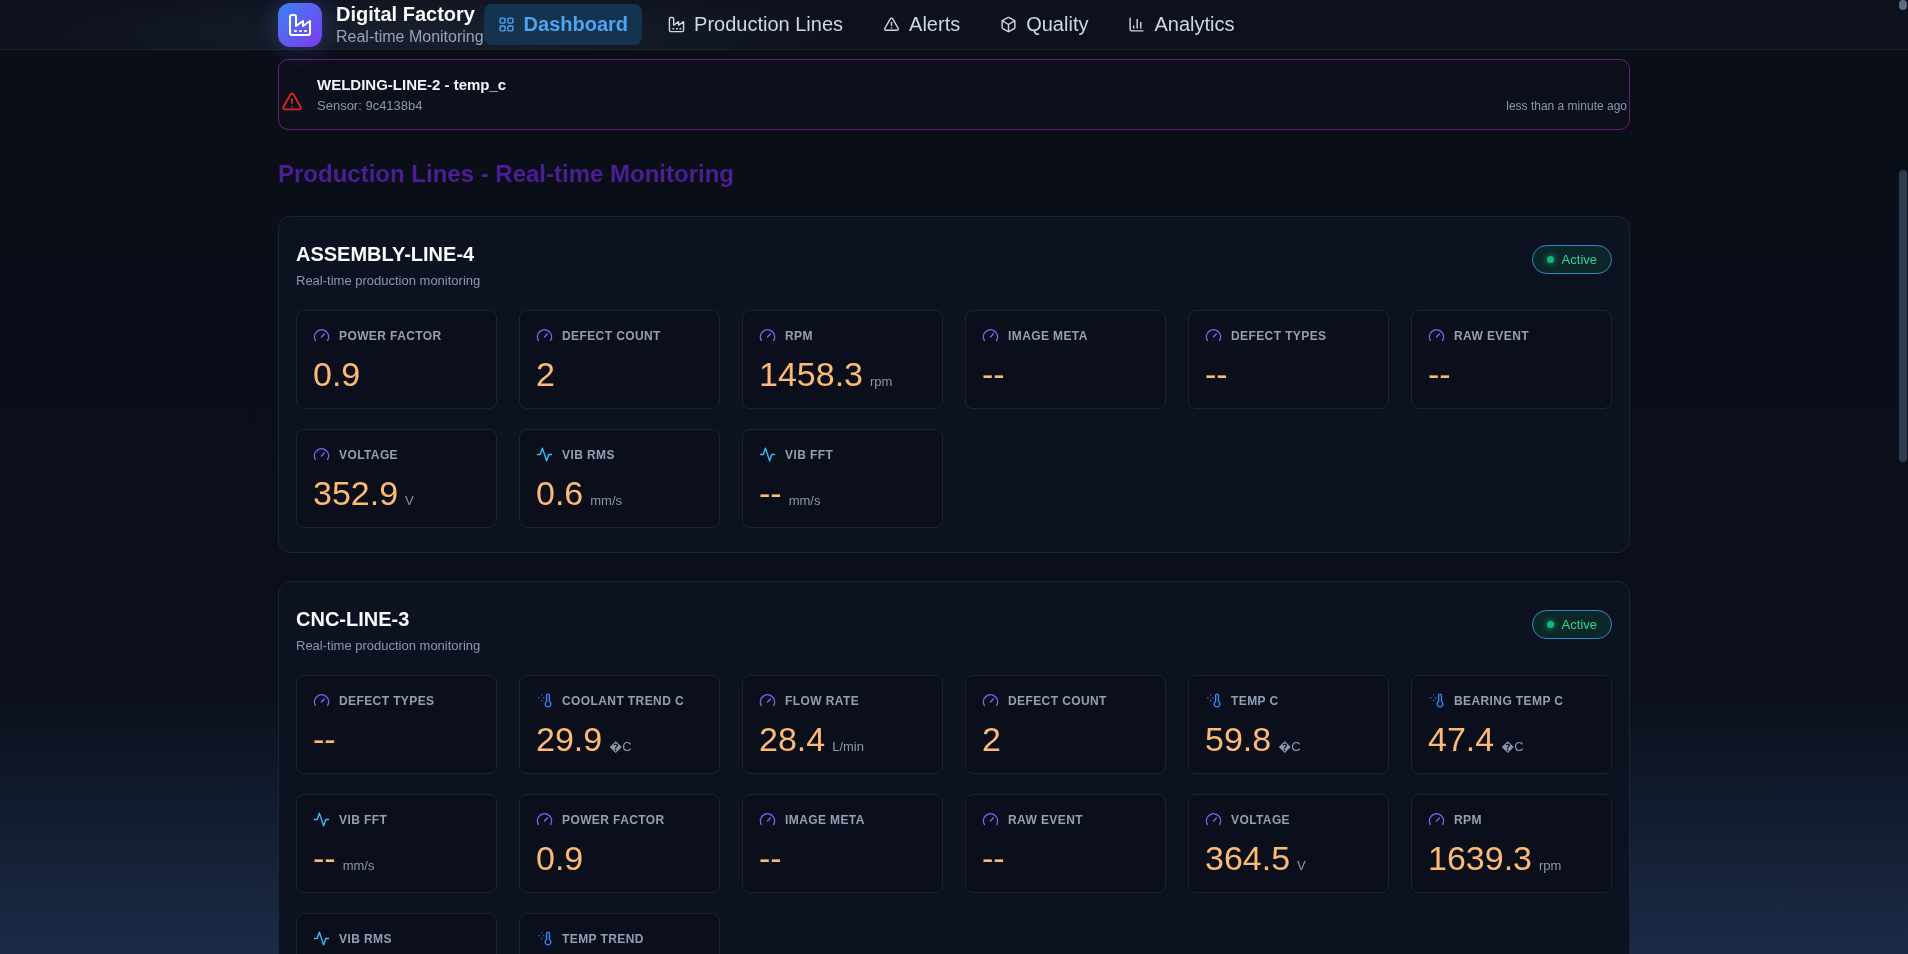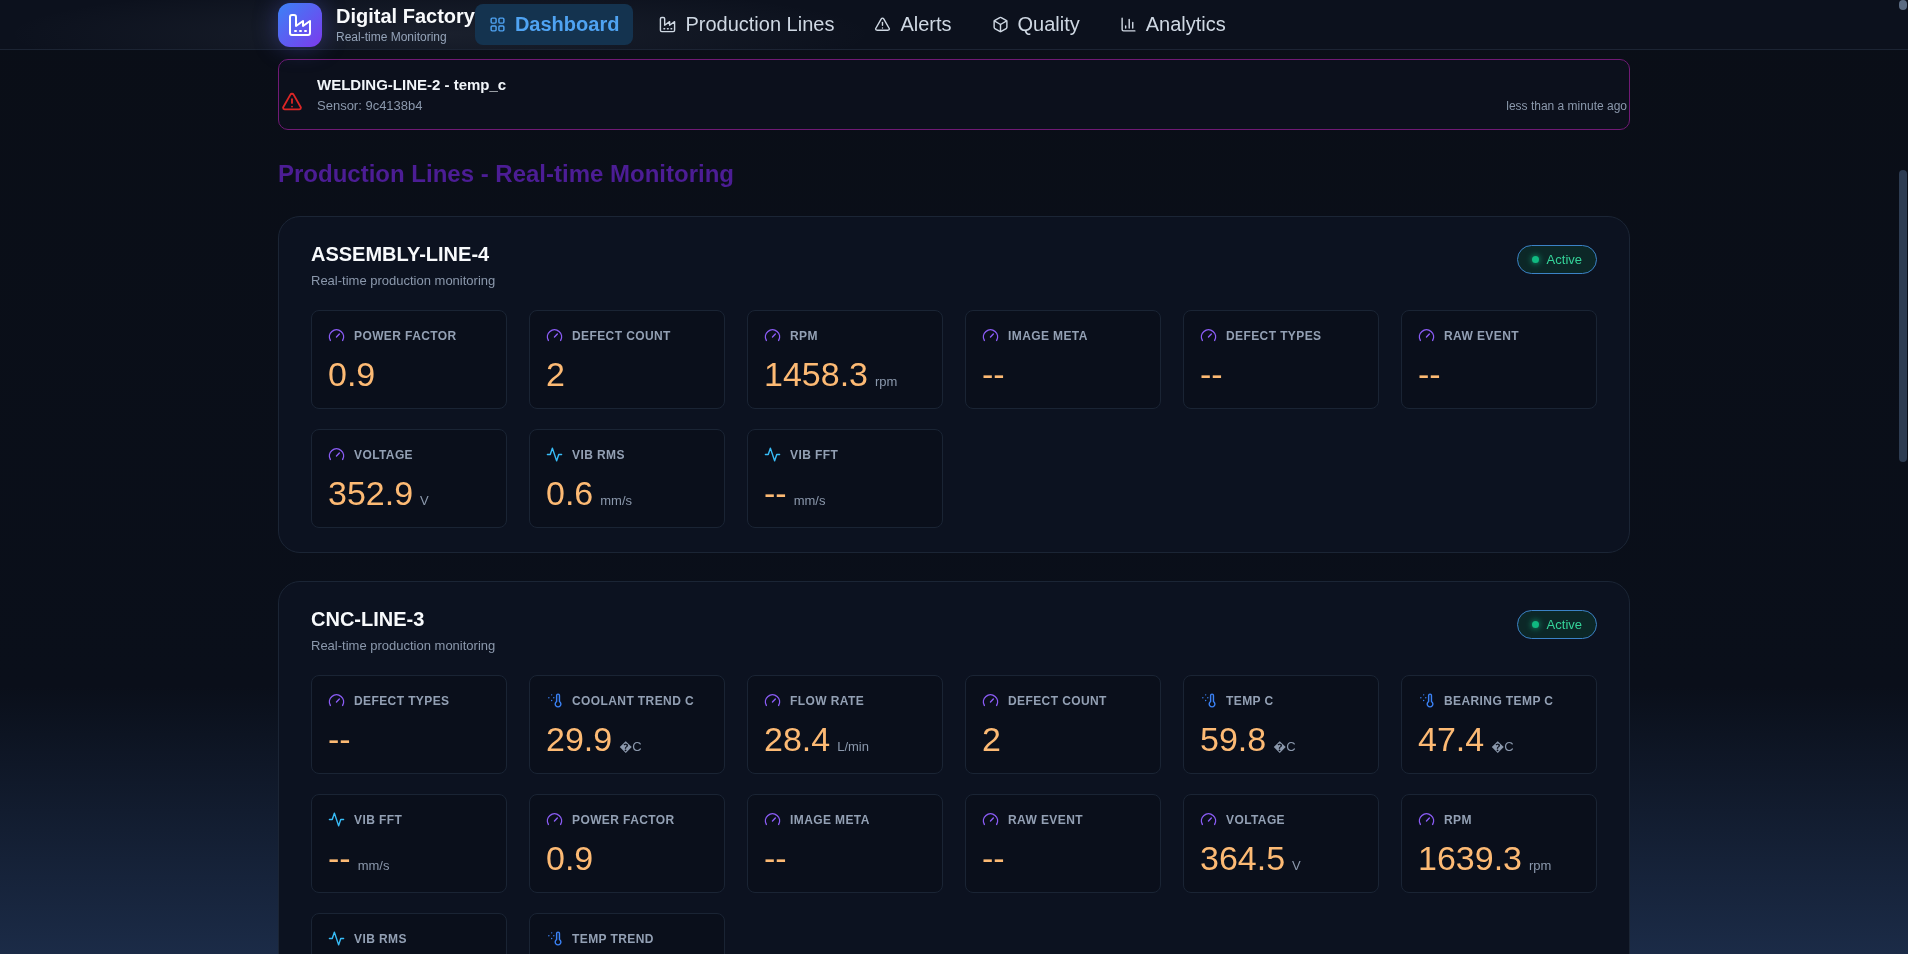--- a/index.html
+++ b/index.html
@@ -20,21 +20,21 @@
     border-bottom:1px solid #1c2433;
   }
   .brand { display:flex; align-items:center; gap:14px; }
   .logo {
     width:44px; height:44px; border-radius:12px;
     background: linear-gradient(135deg,#3b82f6 0%,#7c3aed 100%);
     display:grid; place-items:center;
     box-shadow: 0 0 24px rgba(99,102,241,0.35);
   }
   .brand-title { font-size:20px; font-weight:bold; color:#f8fafc; line-height:1.15; }
-  .brand-sub { font-size:12px; color:#94a3b8; margin-top:2px; }
+  .brand-sub { font-size:16px; color:#94a3b8; margin-top:2px; }
 
   .nav-menu { display:flex; align-items:center; gap:12px; }
   .nav-item {
     display:flex; align-items:center; gap:9px;
     padding:9px 14px; border-radius:8px;
     font-size:20px; color:#cfd8e3; cursor:pointer; white-space:nowrap;
   }
   .nav-item.active { background:#14334f; color:#4fa3f2; font-weight:bold; }
   .nav-item svg { stroke:currentColor; }
 
@@ -52,22 +52,22 @@
   .alert-title { font-size:15px; font-weight:bold; color:#f1f5f9; }
   .alert-sensor { font-size:13px; color:#8b98ac; margin-top:5px; }
   .alert-time { font-size:12px; color:#8b98ac; margin-top:2px; white-space:nowrap; }
 
   
   .page-title { margin:30px 0 0; font-size:24px; font-weight:bold; color:#4c1d95; }
 
   
   .line-card {
     margin-top:28px; background:#0c1220;
-    border:1px solid #1b2535; border-radius:22px;
-    padding:26px 32px 24px;
+    border:1px solid #1b2535; border-radius:12px;
+    padding:26px 17px 24px;
   }
   .line-head { display:flex; align-items:flex-start; justify-content:space-between; }
   .line-name { font-size:20px; font-weight:bold; color:#f8fafc; }
   .line-sub { font-size:13px; color:#8b98ac; margin-top:7px; }
   .status-badge {
     display:inline-flex; align-items:center; gap:8px;
     padding:6px 14px; border-radius:999px; margin-top:2px;
     background:rgba(14,74,52,0.38); border:1px solid #3b82c6;
     color:#34d399; font-size:13px;
   }

